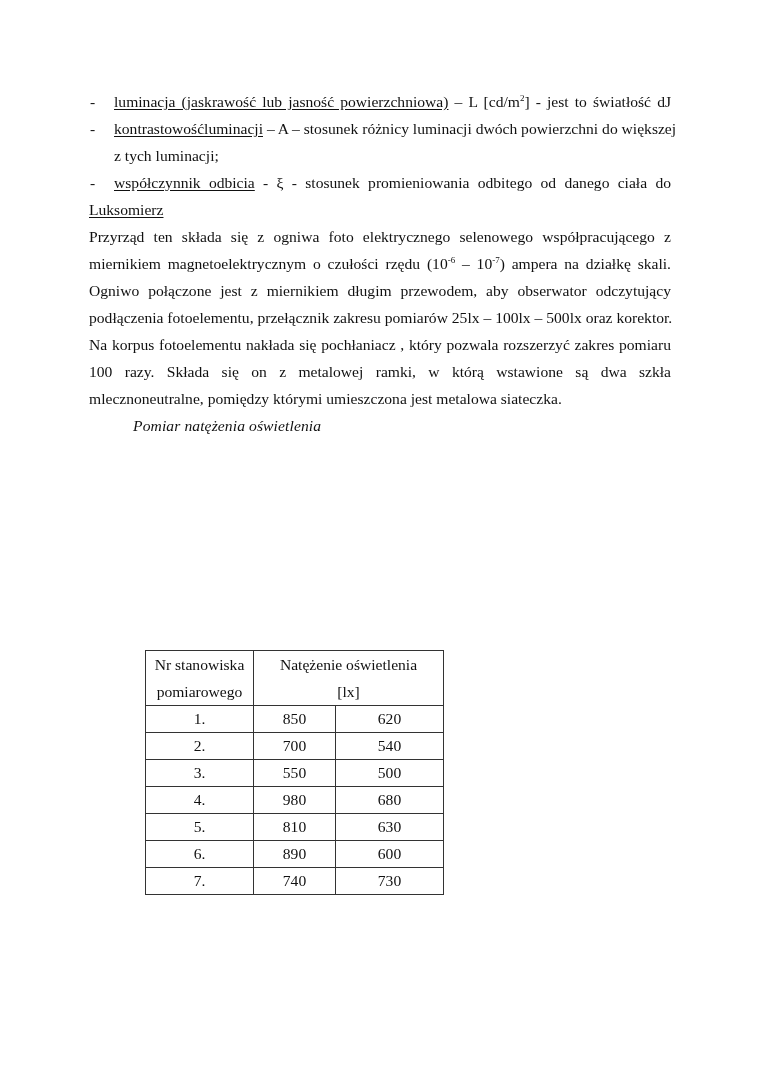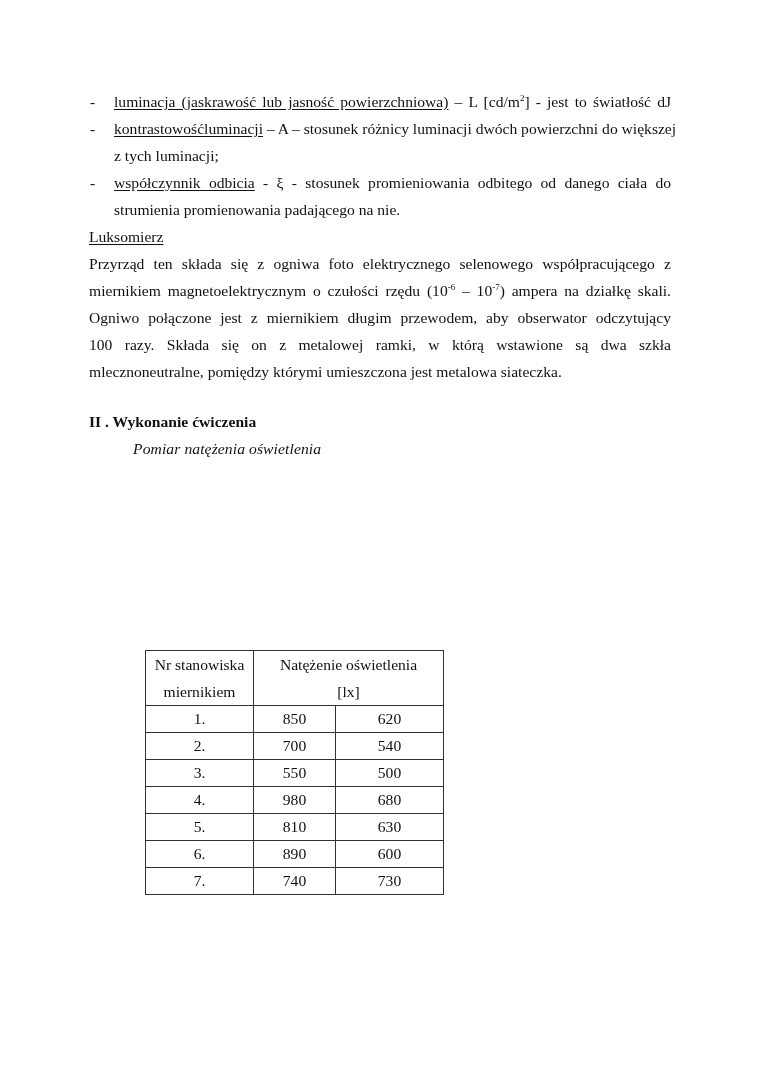--- a/index.html
+++ b/index.html
@@ -104,39 +104,39 @@
   <div class="line bullet">
     <span class="dash">-</span>
     <span class="u">kontrastowośćluminacji</span><span> – A – stosunek różnicy luminacji dwóch powierzchni do większej</span>
   </div>
   <div class="line indent last">z tych luminacji;</div>
 
   <div class="line bullet">
     <span class="dash">-</span>
     <span class="u">współczynnik odbicia</span><span> - ξ - stosunek promieniowania odbitego od danego ciała do</span>
   </div>
-  <div class="line indent last">strumienia promienowania padającego na nie.</div>
 
   <div class="line last"><span class="u">Luksomierz</span></div>
   <div class="line">Przyrząd ten składa się z ogniwa foto elektrycznego selenowego współpracującego z</div>
   <div class="line"><span>miernikiem magnetoelektrycznym o czułości rzędu (10</span><sup>-6</sup><span> – 10</span><sup>-7</sup><span>) ampera na działkę skali.</span></div>
   <div class="line">Ogniwo połączone jest z miernikiem długim przewodem, aby obserwator odczytujący</div>
+  <div class="line">podłączenia fotoelementu, przełącznik zakresu pomiarów 25lx – 100lx – 500lx oraz korektor.</div>
+  <div class="line">Na korpus fotoelementu nakłada się pochłaniacz , który pozwala rozszerzyć zakres pomiaru</div>
   <div class="line">100 razy. Składa się on z metalowej ramki, w którą wstawione są dwa szkła</div>
   <div class="line last">mlecznoneutralne, pomiędzy którymi umieszczona jest metalowa siateczka.</div>
 
-  <div class="heading">II . Wykonanie ćwiczenia</div>
   <div class="subheading">Pomiar natężenia oświetlenia</div>
 </div>
 
 <table class="results">
   <tbody>
       <tr>
     <td class="hdr c1">
       <div>Nr stanowiska</div>
-      <div>miernikiem</div>
+      <div>pomiarowego</div>
     </td>
     <td class="hdr" colspan="2">
       <div>Natężenie oświetlenia</div>
       <div>[lx]</div>
     </td>
   </tr>
   <tr>
     <td class="c1">1.</td>
     <td class="c2">850</td>
     <td class="c3">620</td>

